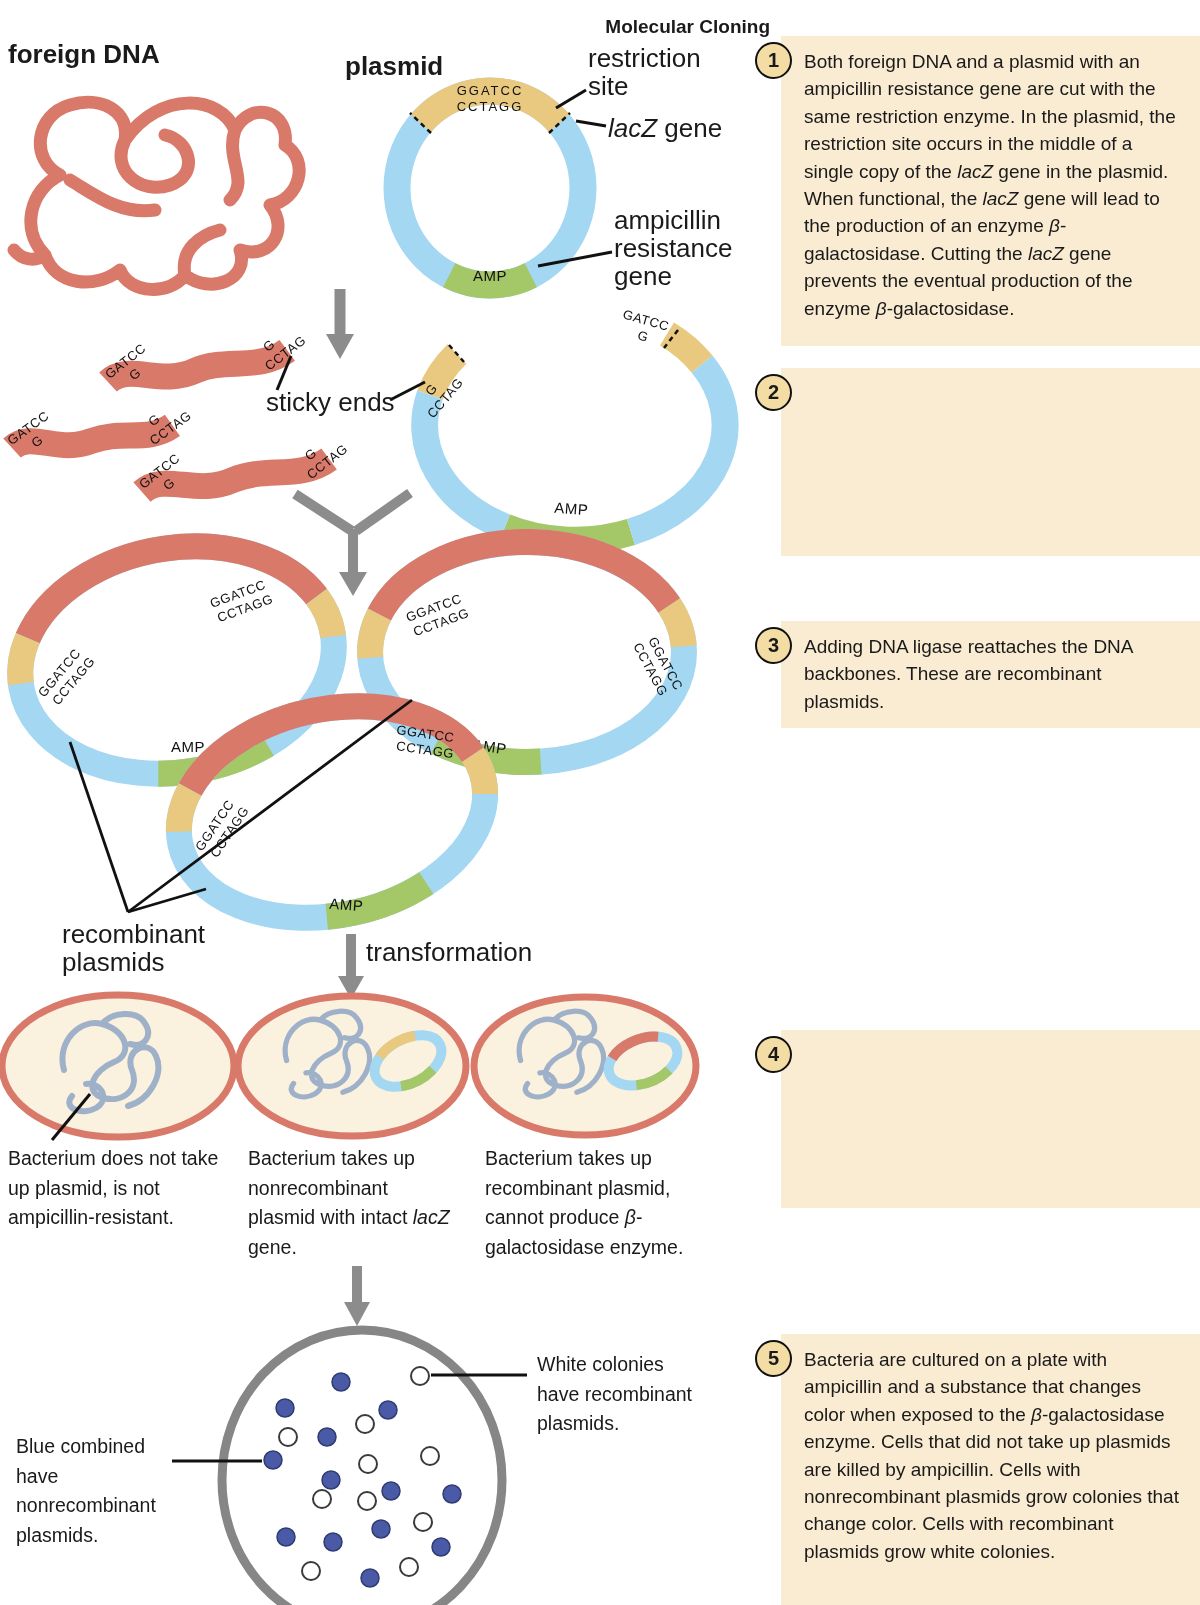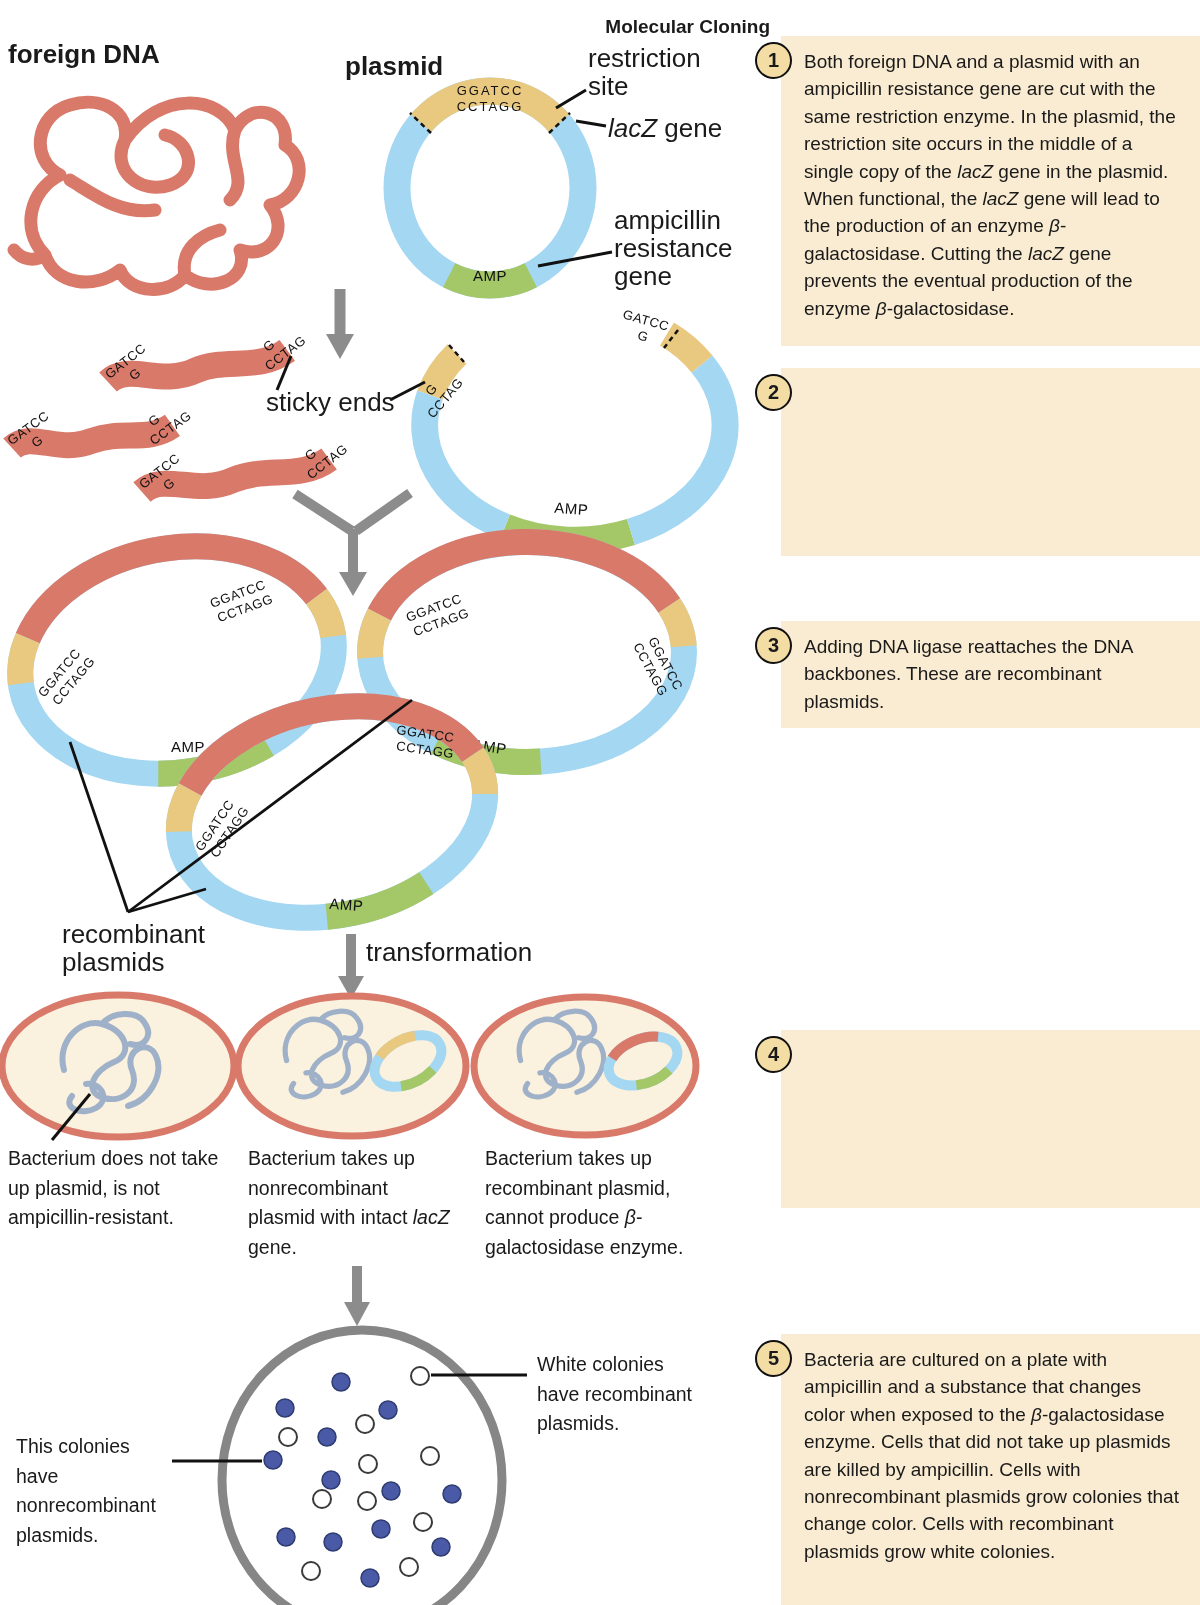--- a/index.html
+++ b/index.html
@@ -285,21 +285,21 @@
 <div class="cap" style="left:8px;width:215px">Bacterium does not take up plasmid, is not ampicillin-resistant.</div>
 <div class="cap" style="left:248px;width:212px"><span>Bacterium takes up nonrecombinant plasmid with intact </span><span class="it">lacZ</span><span> gene.</span></div>
 <div class="cap" style="left:485px;width:228px"><span>Bacterium takes up recombinant plasmid, cannot produce </span><span class="it">β</span><span>-galactosidase enzyme.</span></div>
 
 <div class="plabel" style="left:537px;top:1350px">
   <div>White colonies</div>
   <div>have recombinant</div>
   <div>plasmids.</div>
 </div>
 <div class="plabel" style="left:16px;top:1432px">
-  <div>This colonies</div>
+  <div>Blue combined</div>
   <div>have</div>
   <div>nonrecombinant</div>
   <div>plasmids.</div>
 </div>
 
 <div class="step-box" style="top:36px;height:310px">
   <div class="badge">
       <span>1</span>
     </div>
   <p class="step-text"><span>Both foreign DNA and a plasmid with an ampicillin resistance gene are cut with the same restriction enzyme. In the plasmid, the restriction site occurs in the middle of a single copy of the </span><span class="it">lacZ</span><span> gene in the plasmid. When functional, the </span><span class="it">lacZ</span><span> gene will lead to the production of an enzyme </span><span class="it">β</span><span>-galactosidase. Cutting the </span><span class="it">lacZ</span><span> gene prevents the eventual production of the enzyme </span><span class="it">β</span><span>-galactosidase.</span></p>

